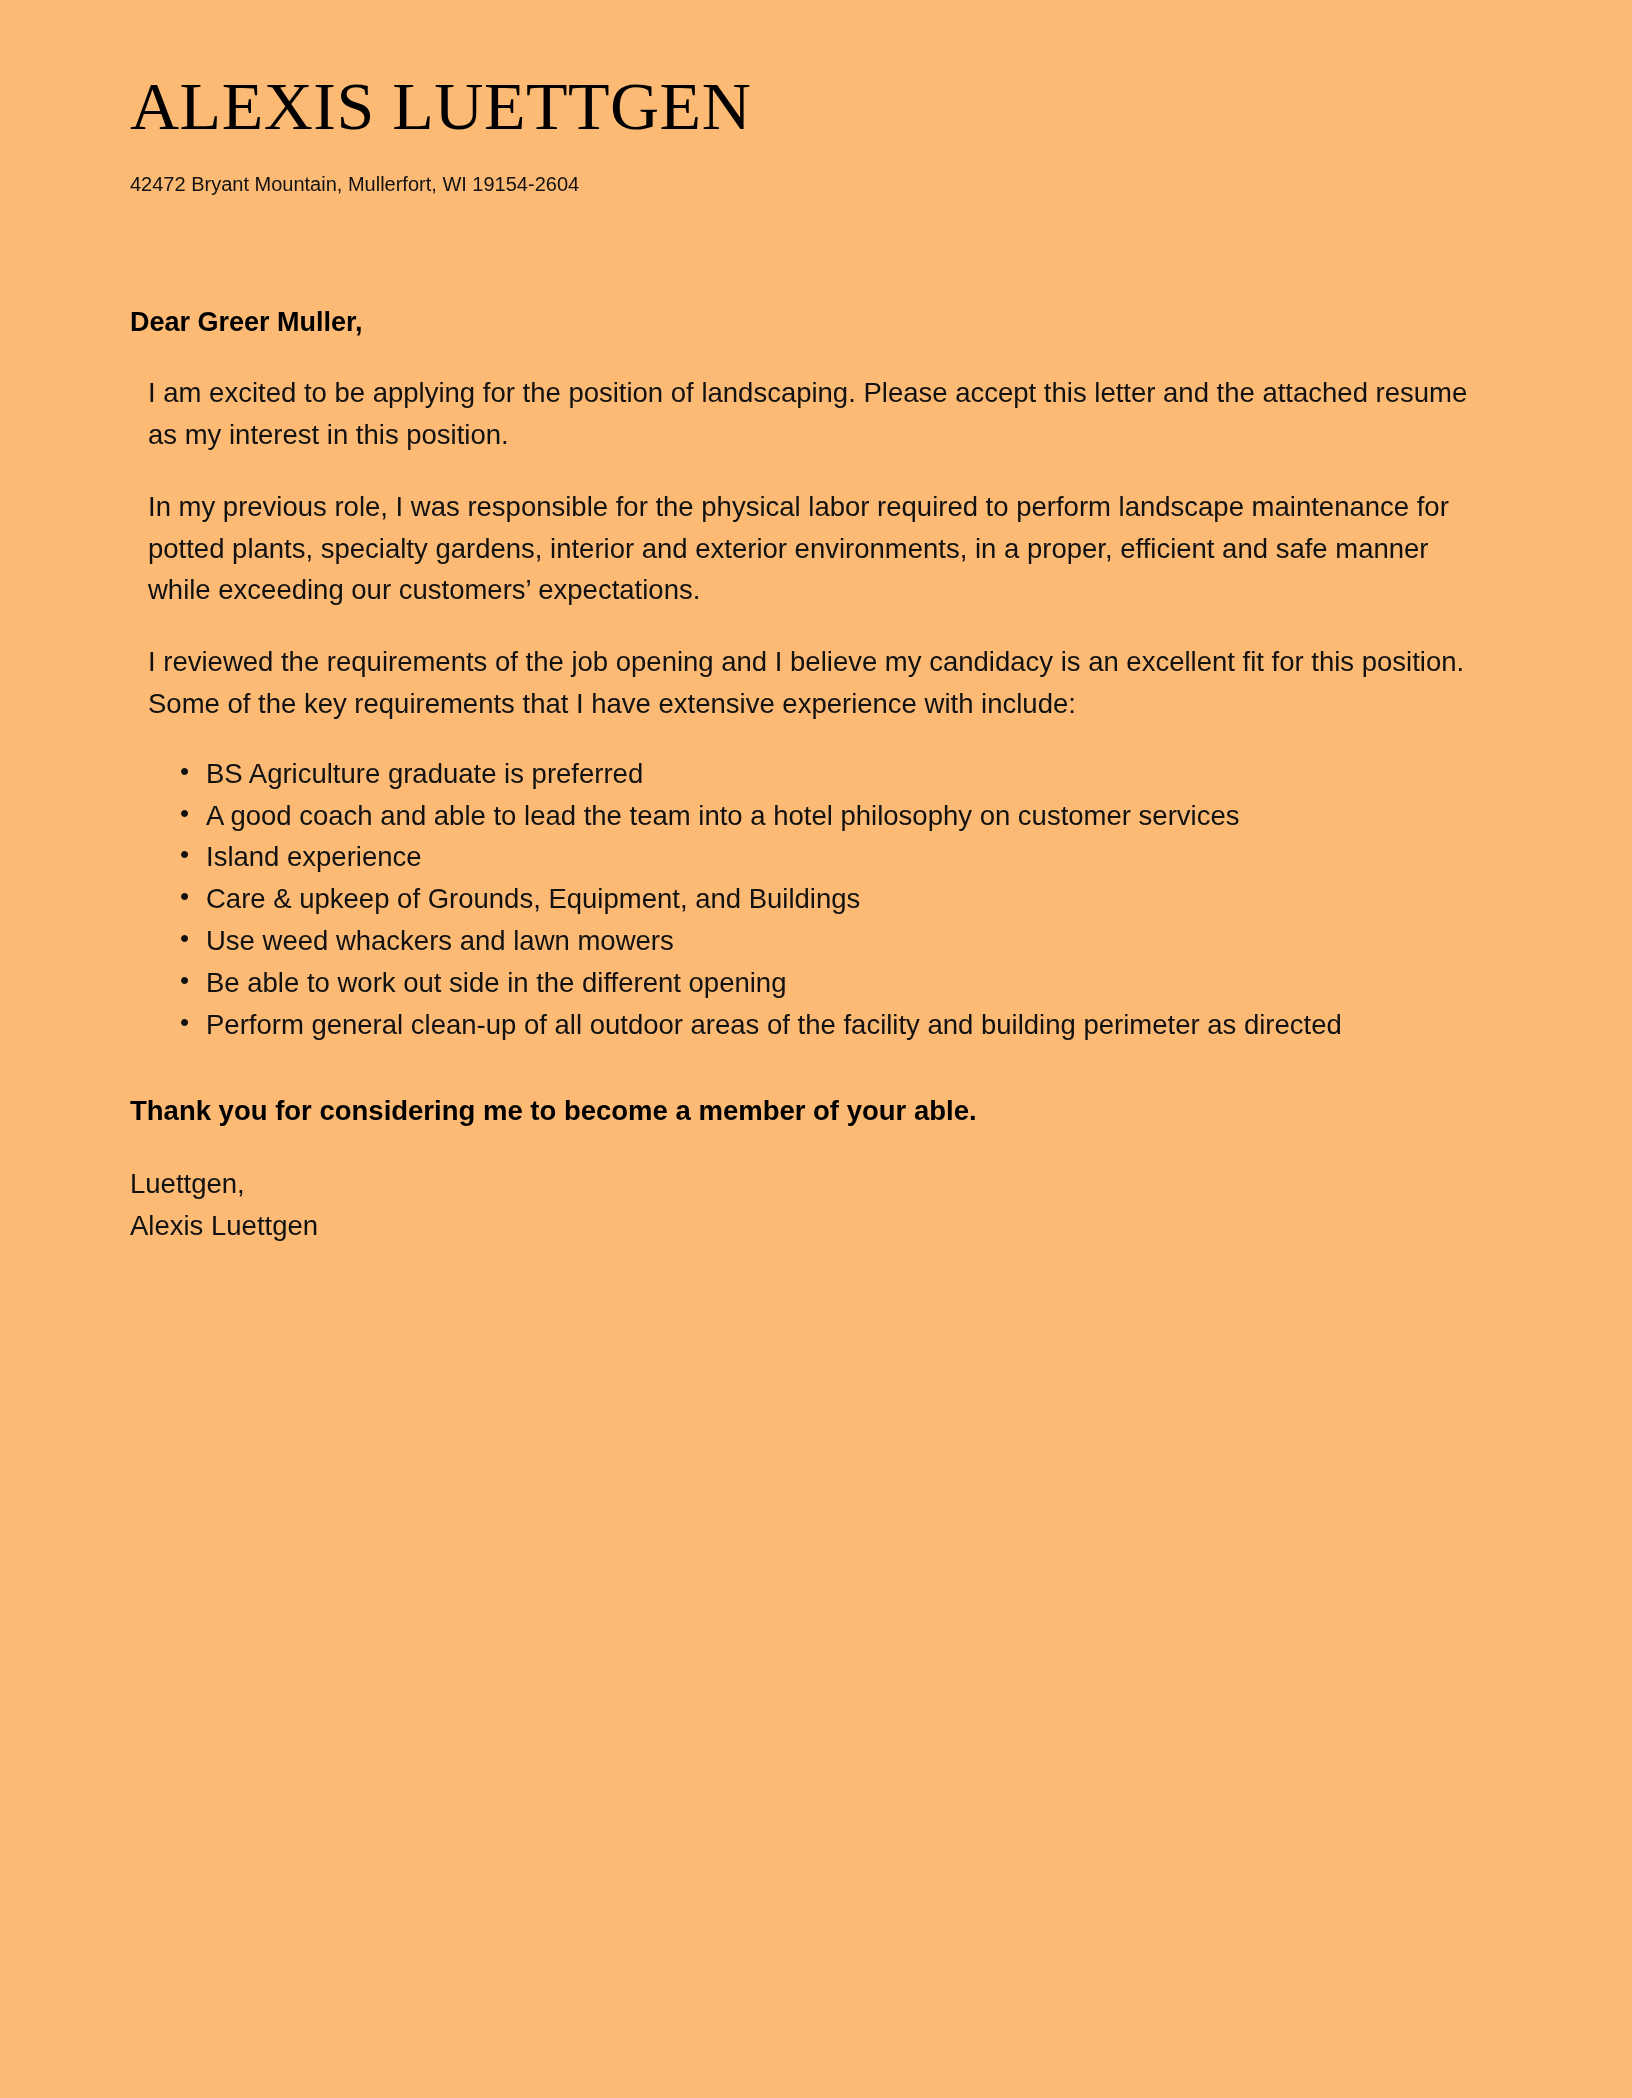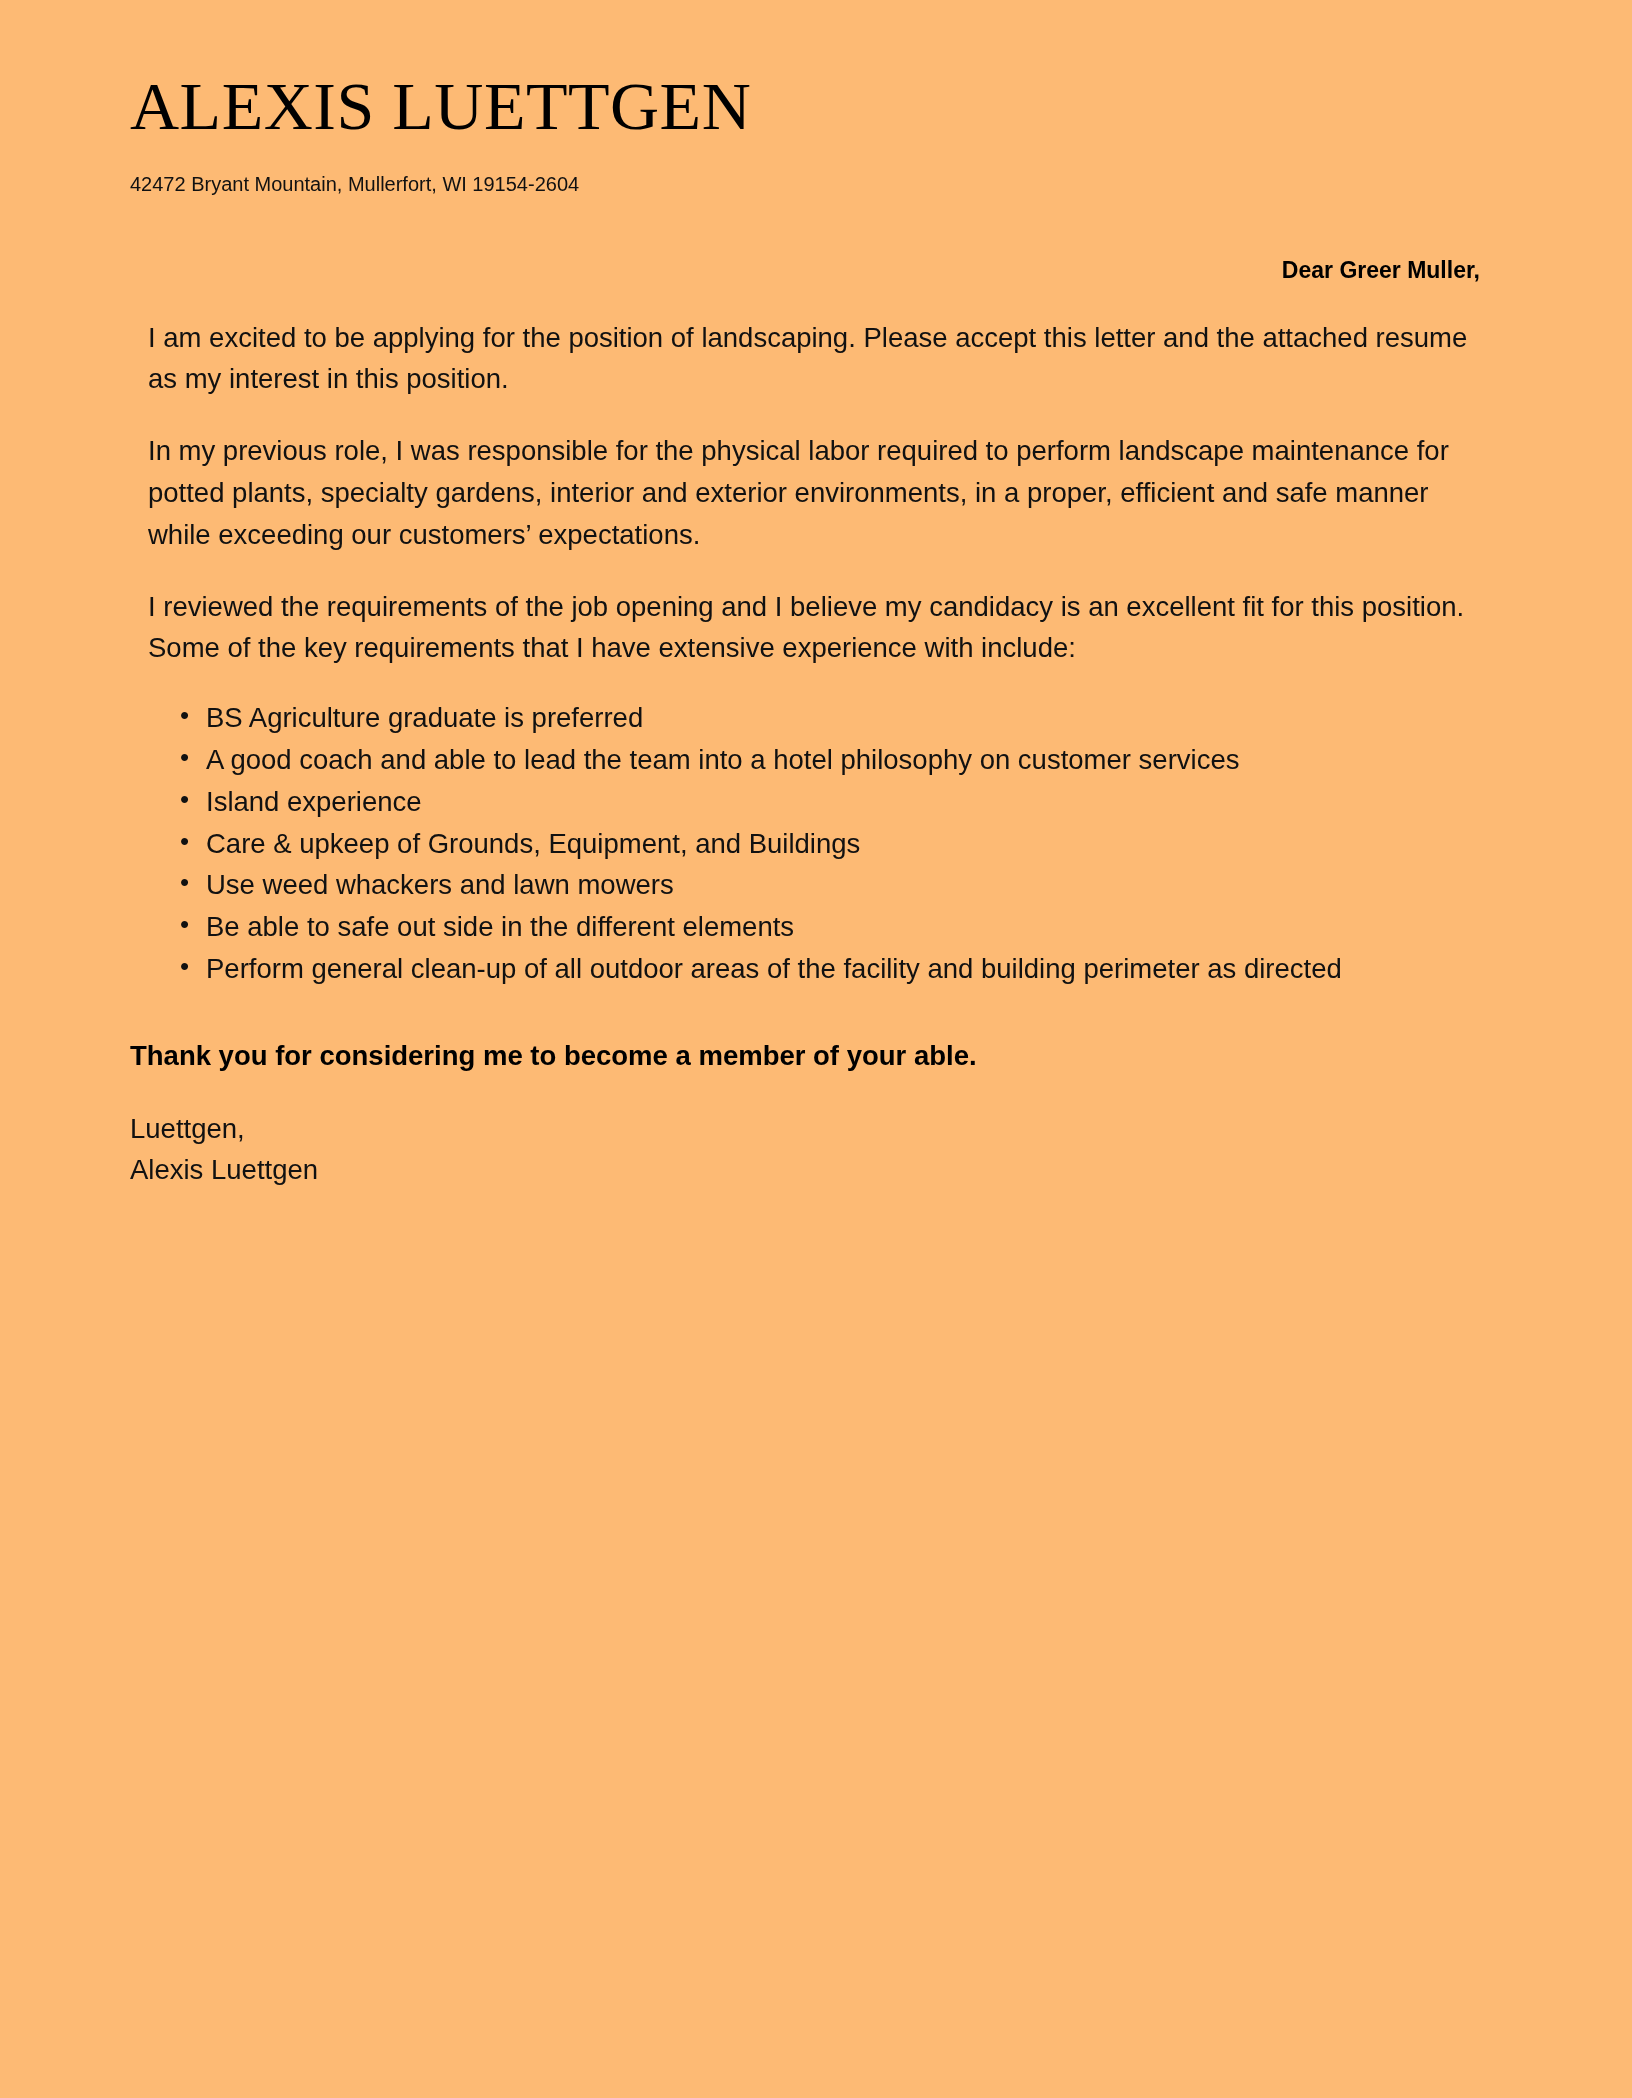--- a/index.html
+++ b/index.html
@@ -40,26 +40,25 @@
     font-family: "Liberation Sans", "DejaVu Sans", sans-serif;
     font-size: 20px;
     font-weight: 400;
     color: #111111;
     margin: 28px 0 0 0;
     line-height: 1.35;
   }
 
   .salutation {
     font-family: "Liberation Sans", "DejaVu Sans", sans-serif;
-    font-size: 23px;
+    font-size: 27px;
     font-weight: 700;
     color: #000000;
-    margin: 56px 0 0 0;
+    margin: 106px 0 0 0;
     line-height: 1.4;
-    text-align: right;
   }
 
   .body-para {
     font-family: "Liberation Sans", "DejaVu Sans", sans-serif;
     font-size: 27.5px;
     font-weight: 400;
     color: #111111;
     margin: 30px 0 0 18px;
     line-height: 1.52;
   }
@@ -135,21 +134,21 @@
     <p class="body-para">In my previous role, I was responsible for the physical labor required to perform landscape maintenance for potted plants, specialty gardens, interior and exterior environments, in a proper, efficient and safe manner while exceeding our customers’ expectations.</p>
 
     <p class="body-para">I reviewed the requirements of the job opening and I believe my candidacy is an excellent fit for this position. Some of the key requirements that I have extensive experience with include:</p>
 
     <ul class="req-list">
       <li>BS Agriculture graduate is preferred</li>
       <li>A good coach and able to lead the team into a hotel philosophy on customer services</li>
       <li>Island experience</li>
       <li>Care &amp; upkeep of Grounds, Equipment, and Buildings</li>
       <li>Use weed whackers and lawn mowers</li>
-      <li>Be able to safe out side in the different elements</li>
+      <li>Be able to work out side in the different opening</li>
       <li>Perform general clean-up of all outdoor areas of the facility and building perimeter as directed</li>
     </ul>
 
     <p class="closing-bold">Thank you for considering me to become a member of your able.</p>
 
     <p class="signoff">Luettgen,</p>
 
     <p class="signoff-name">Alexis Luettgen</p>
 
   </div>

